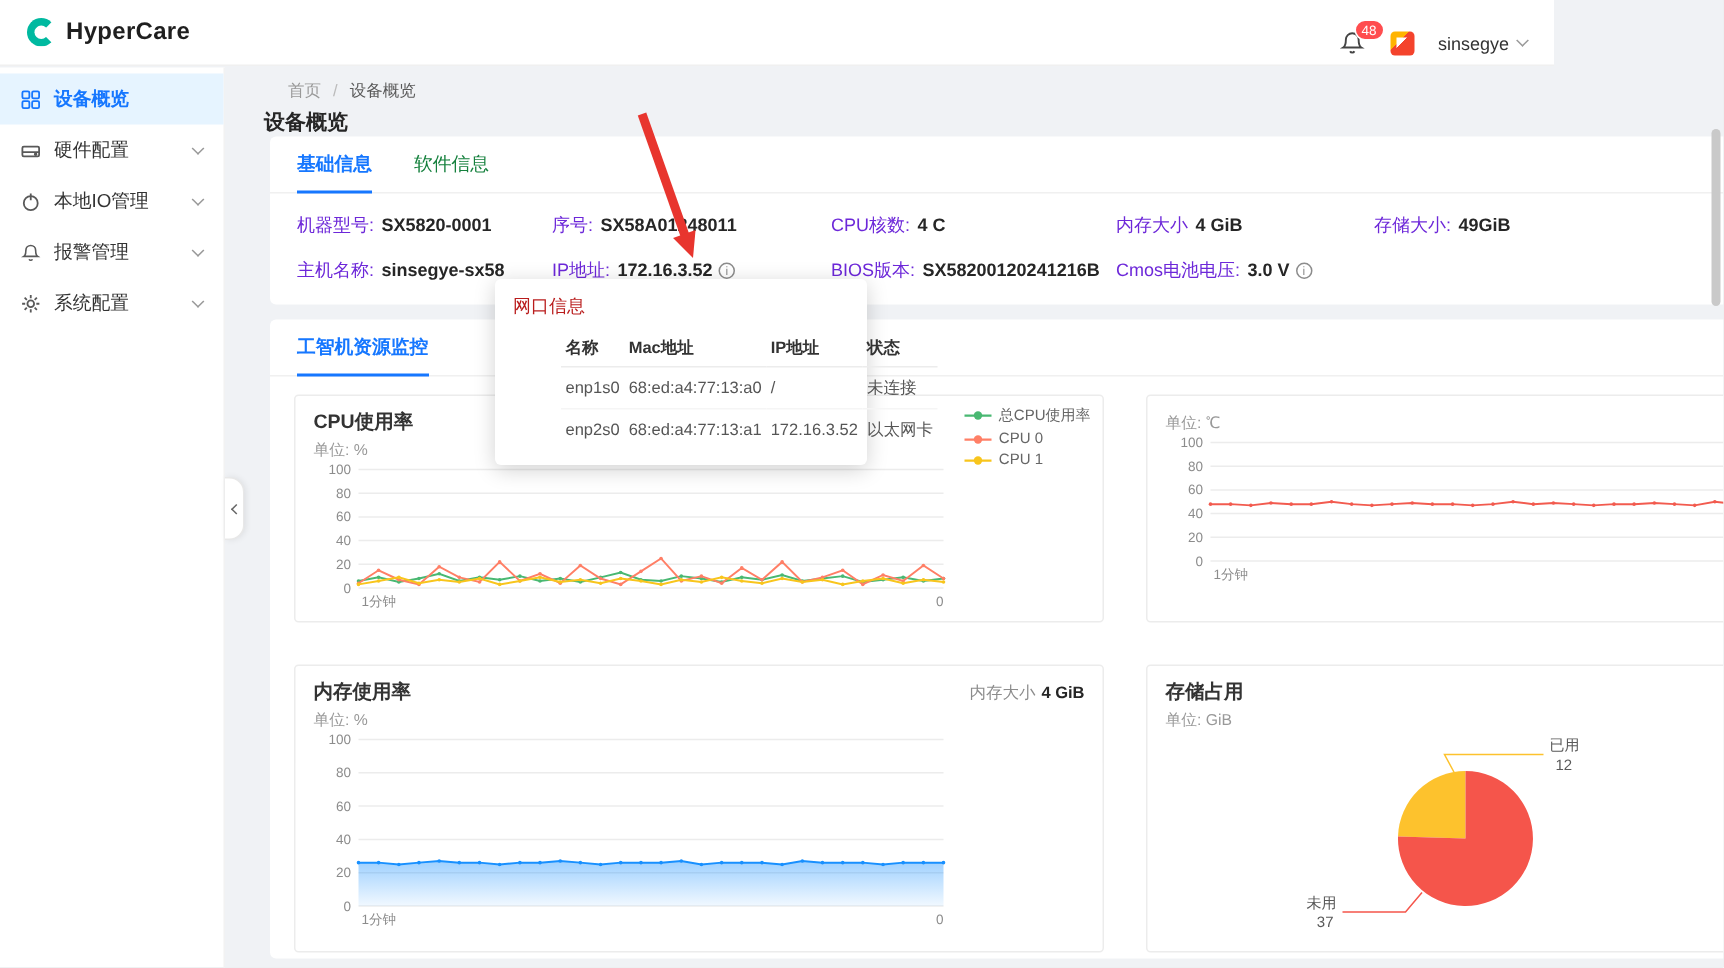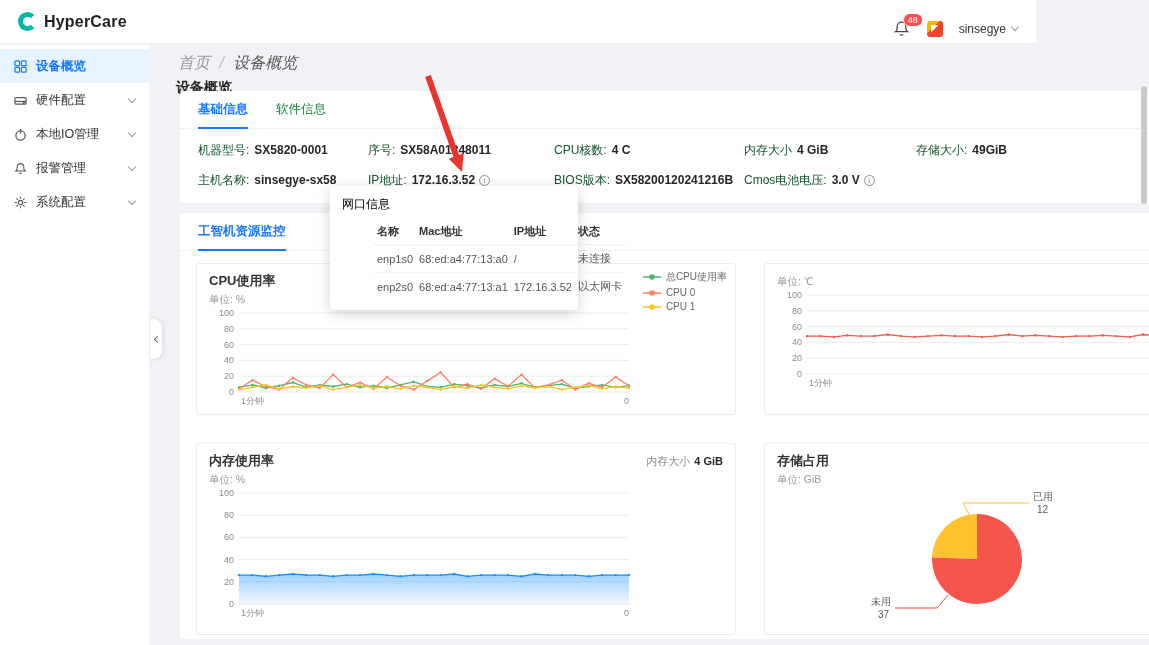--- a/index.html
+++ b/index.html
@@ -31,37 +31,37 @@
              padding-top:4px; border-right:1px solid #f2f2f2; }
   .side-item { height:34px; display:flex; align-items:center; gap:9px; padding:0 14px;
                font-size:12.5px; color:#333; cursor:pointer; }
   .side-item svg { flex:0 0 auto; stroke:#595959; }
   .side-item.active { background:#e6f4ff; color:#1677ff; font-weight:700; }
   .side-item.active svg { stroke:#1677ff; }
   .side-item .chev { margin-left:auto; }
 
   
   .content { position:absolute; top:45px; left:150px; right:0; bottom:0; }
-  .breadcrumb { margin:8px 0 0 28px; font-size:16px; color:#999;font-style:italic; }
+  .breadcrumb { margin:8px 0 0 42px; font-size:11px; color:#999; }
   .breadcrumb .bc-cur { color:#595959; }
   .breadcrumb .bc-sep { margin:0 5px; color:#bbb; }
   .bc-home { cursor:pointer; }
   .page-title { margin:5px 0 0 26px; font-size:14px; font-weight:700; color:#262626; }
 
   .card { position:absolute; left:30px; width:1140px; background:#fff; border-radius:4px; }
   .info-card { top:46px; height:112px; }
   .monitor-card { top:168px; height:426px; }
 
   .tabs { display:flex; gap:28px; padding:0 18px; border-bottom:1px solid #f0f0f0; height:38px; align-items:center; }
   .tab { font-size:12.5px; color:#15803d; cursor:pointer; position:relative; height:100%; display:flex; align-items:center; }
   .tab.active { color:#1677ff; font-weight:700; }
   .tab.active::after { content:""; position:absolute; left:0; right:0; bottom:-1px; height:2px; background:#1677ff; }
 
   .fields { display:grid; grid-template-columns:170px 186px 190px 172px 1fr; padding:13px 18px; row-gap:13px; font-size:12px; }
-  .flabel { color:#14532d; margin-right:5px; }
+  .flabel { color:#6d28d9; margin-right:5px; }
   .fvalue { color:#262626; font-weight:700; }
   .info-i { display:inline-block; width:11px; height:11px; border:1px solid #8c8c8c; border-radius:50%;
             font-size:8px; line-height:10px; text-align:center; color:#8c8c8c; margin-left:4px;
             vertical-align:1px; cursor:pointer; }
   .info-i::after { content:"i"; }
 
   
   .charts-grid { display:grid; grid-template-columns:1fr 1fr; grid-template-rows:152px 192px; gap:28px; padding:12px 16px; }
   .panel { border:1px solid #ececec; border-radius:3px; padding:8px 12px; position:relative; background:#fff; overflow:hidden; }
   .panel-head { display:flex; justify-content:space-between; align-items:center; }
@@ -73,21 +73,21 @@
   .pie-label { font-size:10px; fill:#595959; }
   .legend { position:absolute; display:flex; flex-direction:column; gap:3px; font-size:10px; color:#666; z-index:2; }
   .legend-cpu { top:6px; right:8px; }
   .legend-pie { top:10px; right:10px; }
   .legend-item { display:flex; align-items:center; gap:4px; cursor:pointer; }
   .legend-item .sq { width:12px; height:8px; border-radius:2px; display:inline-block; }
 
   
   .popover { position:absolute; left:330px; top:186px; width:248px; background:#fff; border-radius:4px;
              box-shadow:0 3px 14px rgba(0,0,0,.18); padding:10px 12px; z-index:40; }
-  .pop-title { font-size:12px; color:#000000; margin-bottom:6px; }
+  .pop-title { font-size:12px; color:#b91c1c; margin-bottom:6px; }
   .popover table { width:100%; border-collapse:collapse; font-size:11px;margin-left:32px; }
   .popover th { color:#333; font-weight:700; border-bottom:1px solid #ececec; text-align:left; padding:5px 3px; white-space:nowrap; }
   .popover td { color:#555; border-bottom:1px solid #f5f5f5; padding:6px 3px; white-space:nowrap; }
   .popover tr:last-child td { border-bottom:none; }
 
   
   .red-arrow { position:absolute; left:400px; top:70px; z-index:50; pointer-events:none; }
   .collapse-handle { position:absolute; left:150px; top:318px; width:13px; height:42px; background:#fff;
              border:1px solid #e8e8e8; border-left:none; border-radius:0 10px 10px 0;
              box-shadow:1px 0 4px rgba(0,0,0,.08); z-index:12; cursor:pointer;

